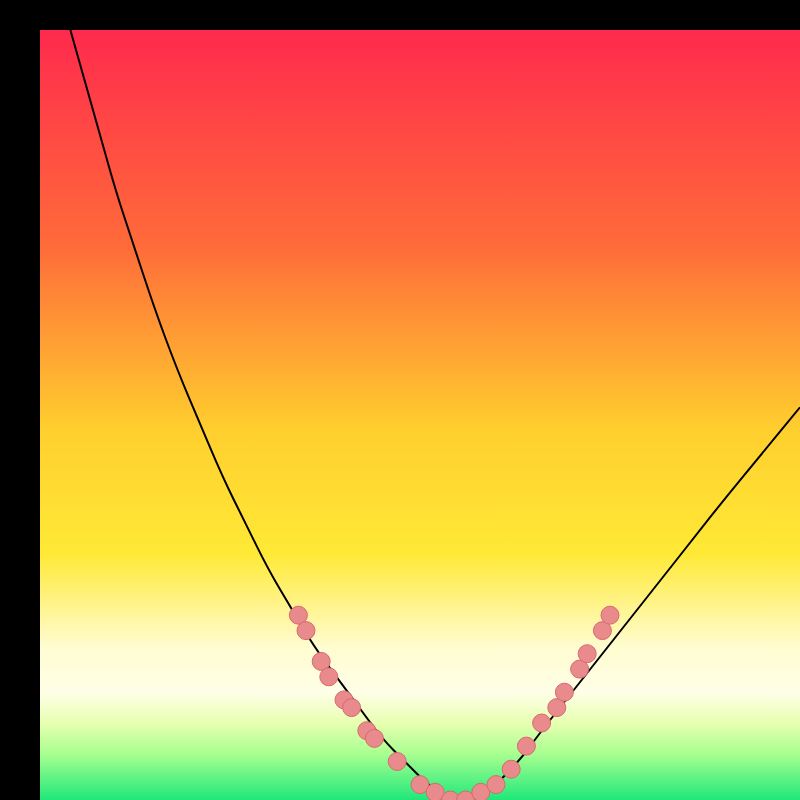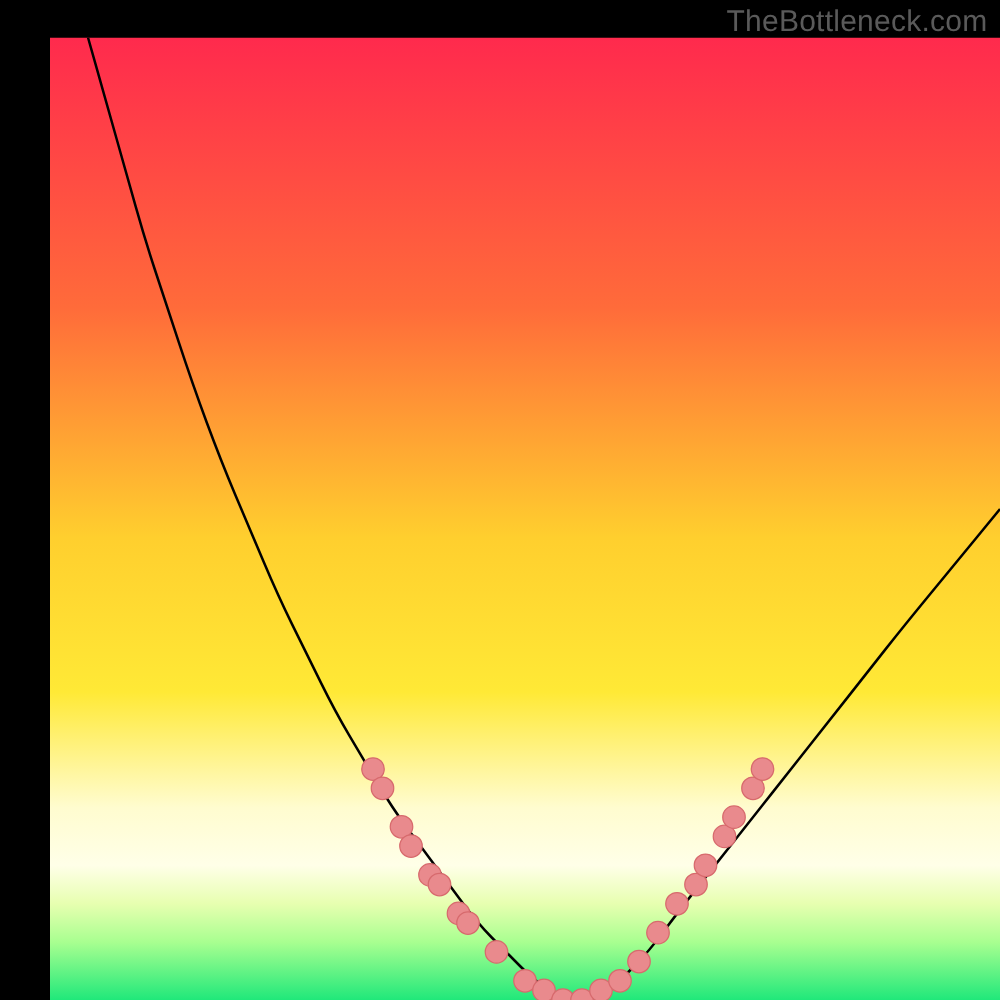--- a/index.html
+++ b/index.html
@@ -37,21 +37,20 @@
   .plot-area svg {
     display: block;
     width: 760px;
     height: 770px;
   }
 </style>
 </head>
 <body>
 
 <div class="frame">
-  <div class="watermark">TheBottleneck.com</div>
   <div class="plot-area">
     <svg viewBox="0 0 760 770">
       <defs>
         <linearGradient id="bg-grad" x1="0" y1="0" x2="0" y2="1">
           <stop offset="0%" stop-color="#ff2a4d"></stop>
           <stop offset="28%" stop-color="#ff6b3a"></stop>
           <stop offset="52%" stop-color="#ffcf2e"></stop>
           <stop offset="68%" stop-color="#ffe936"></stop>
           <stop offset="80%" stop-color="#fffccf"></stop>
           <stop offset="86%" stop-color="#ffffe8"></stop>

